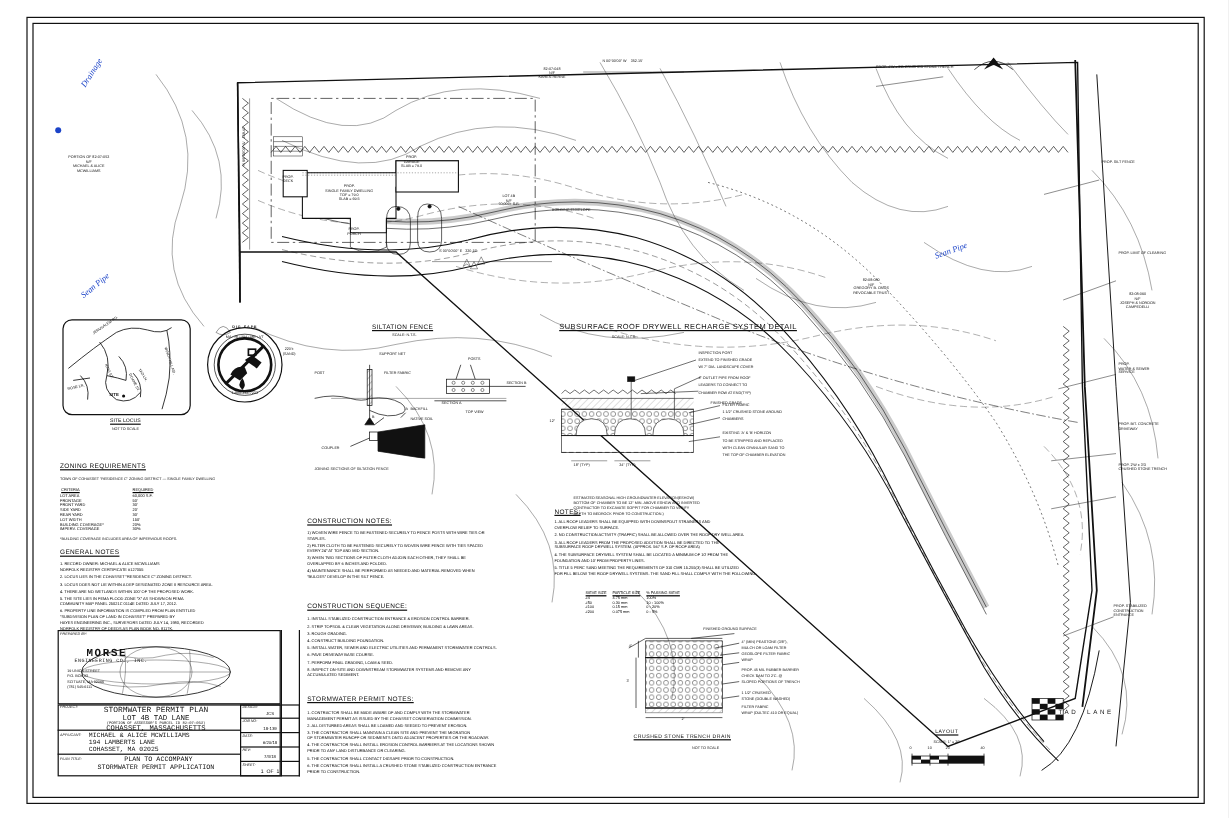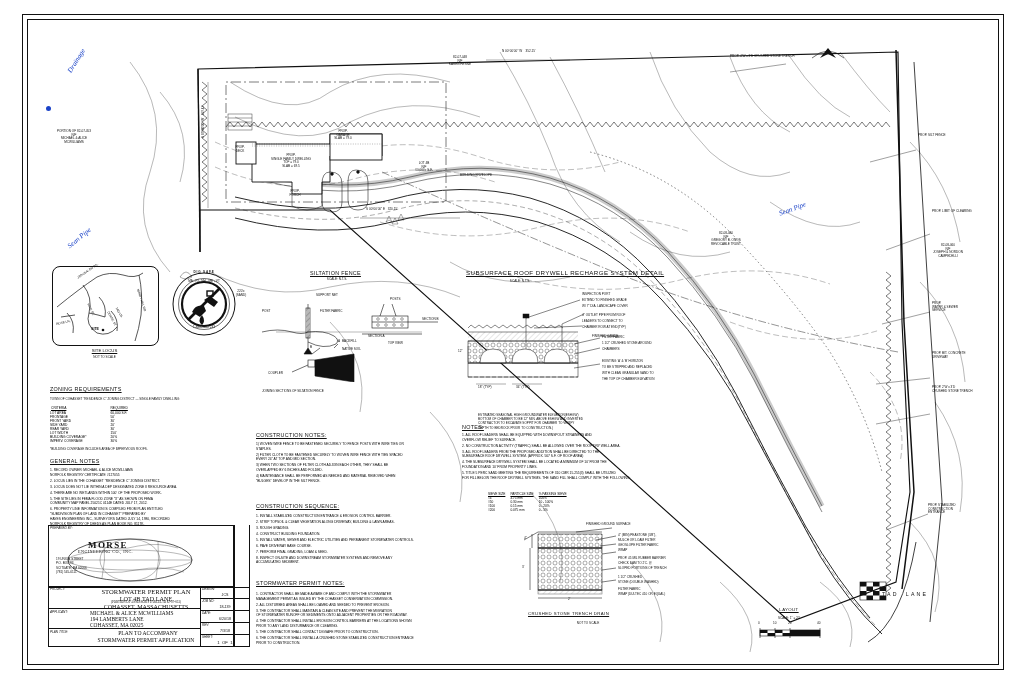--- a/index.html
+++ b/index.html
@@ -12,21 +12,21 @@
 
   
   .t{position:absolute;color:#111;white-space:pre;line-height:1.15;}
   .tiny{font-size:3.1px;}
   .xs{font-size:3.6px;}
   .sm{font-size:4.3px;}
   .md{font-size:5.2px;}
   .ctr{text-align:center;}
   .ul{text-decoration:underline;}
   .b{font-weight:bold;}
-  .serif{font-family:Liberation Serif, serif;margin-left:16px;}
+  .serif{font-family:Liberation Mono, monospace;}
 
   
   #plan{position:absolute;left:30px;top:22px;width:964px;height:640px;}
   #plan svg{position:absolute;left:0;top:0;}
 
   
   .tb{position:absolute;border:0.9px solid #111;box-sizing:border-box;}
 
   
   .hdr{font-size:6.2px;letter-spacing:.4px;text-decoration:underline;}

